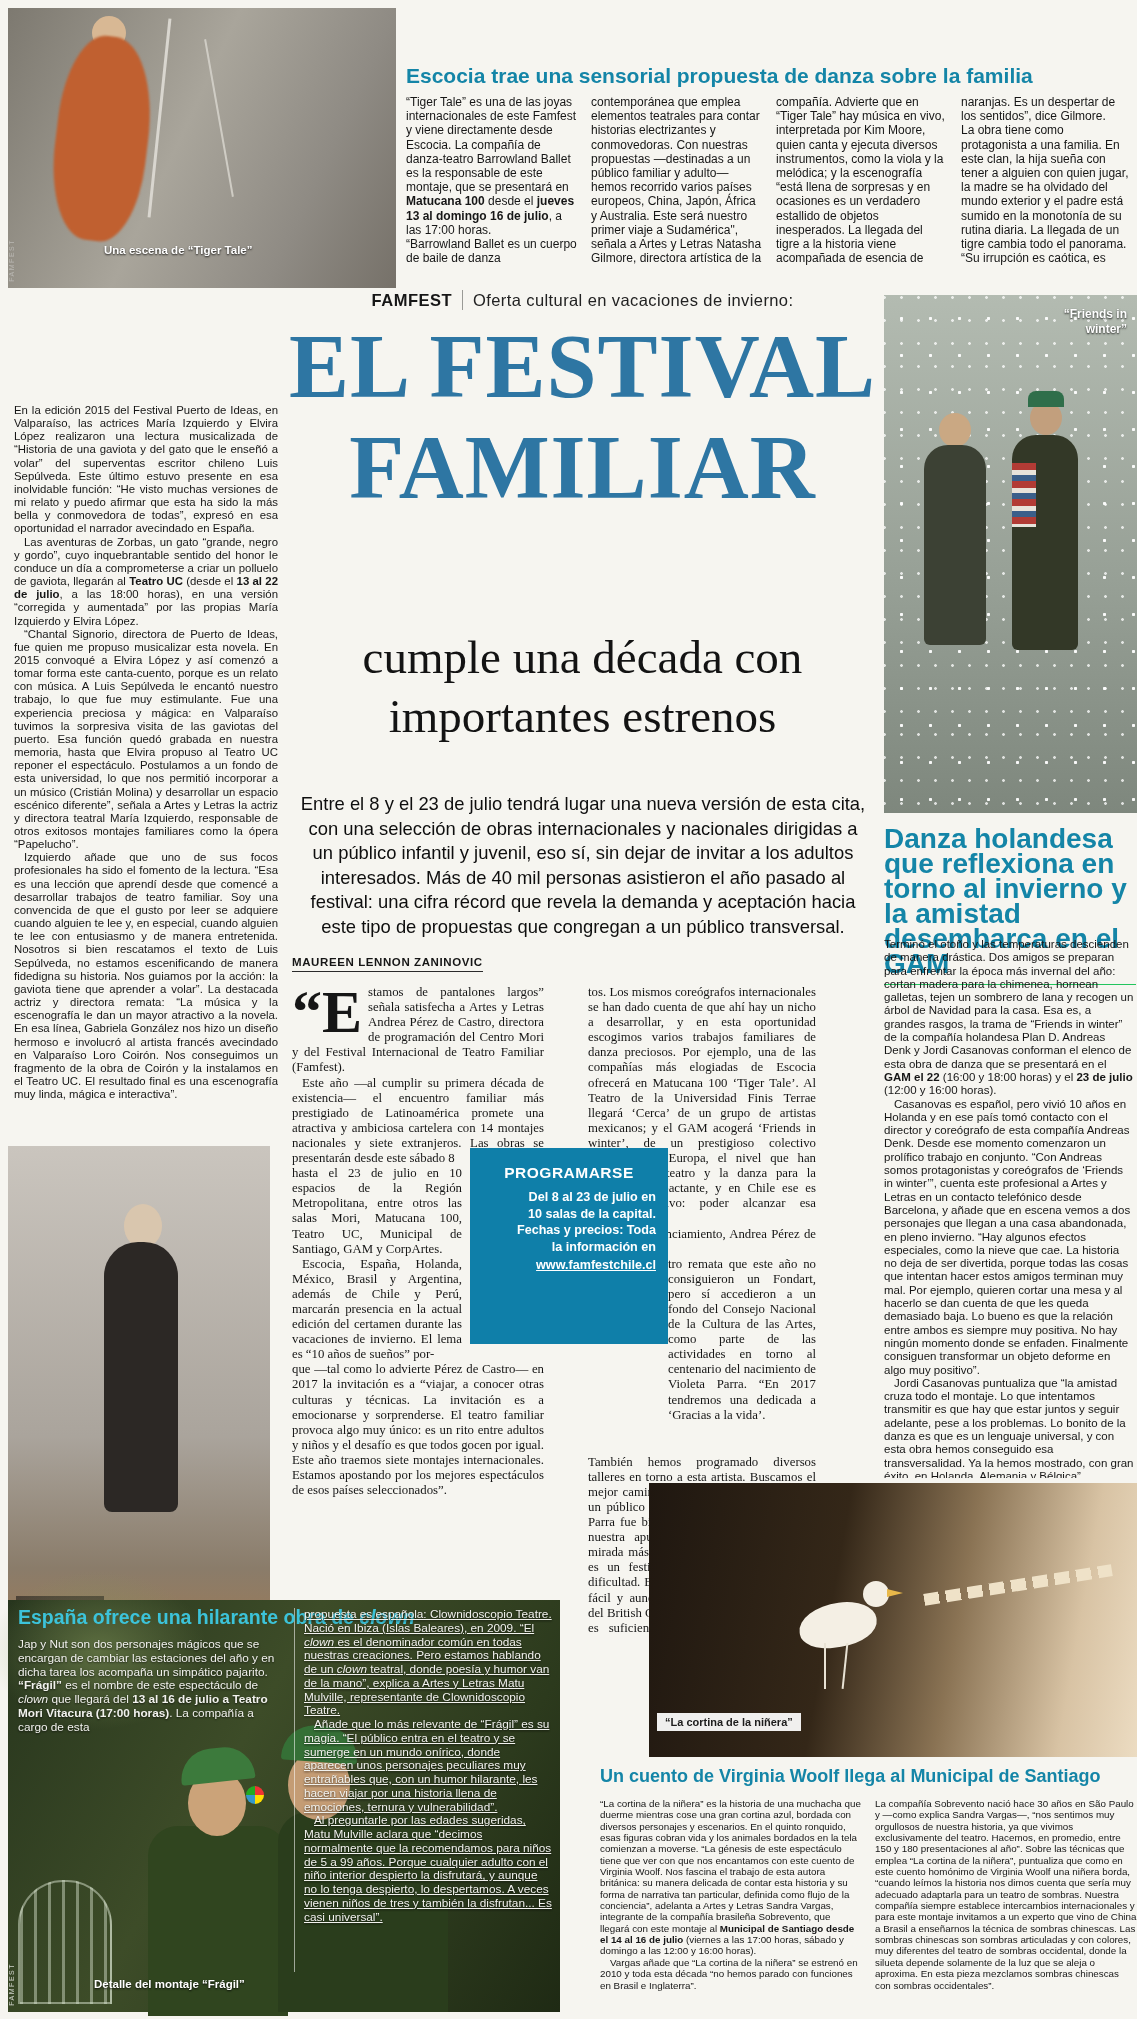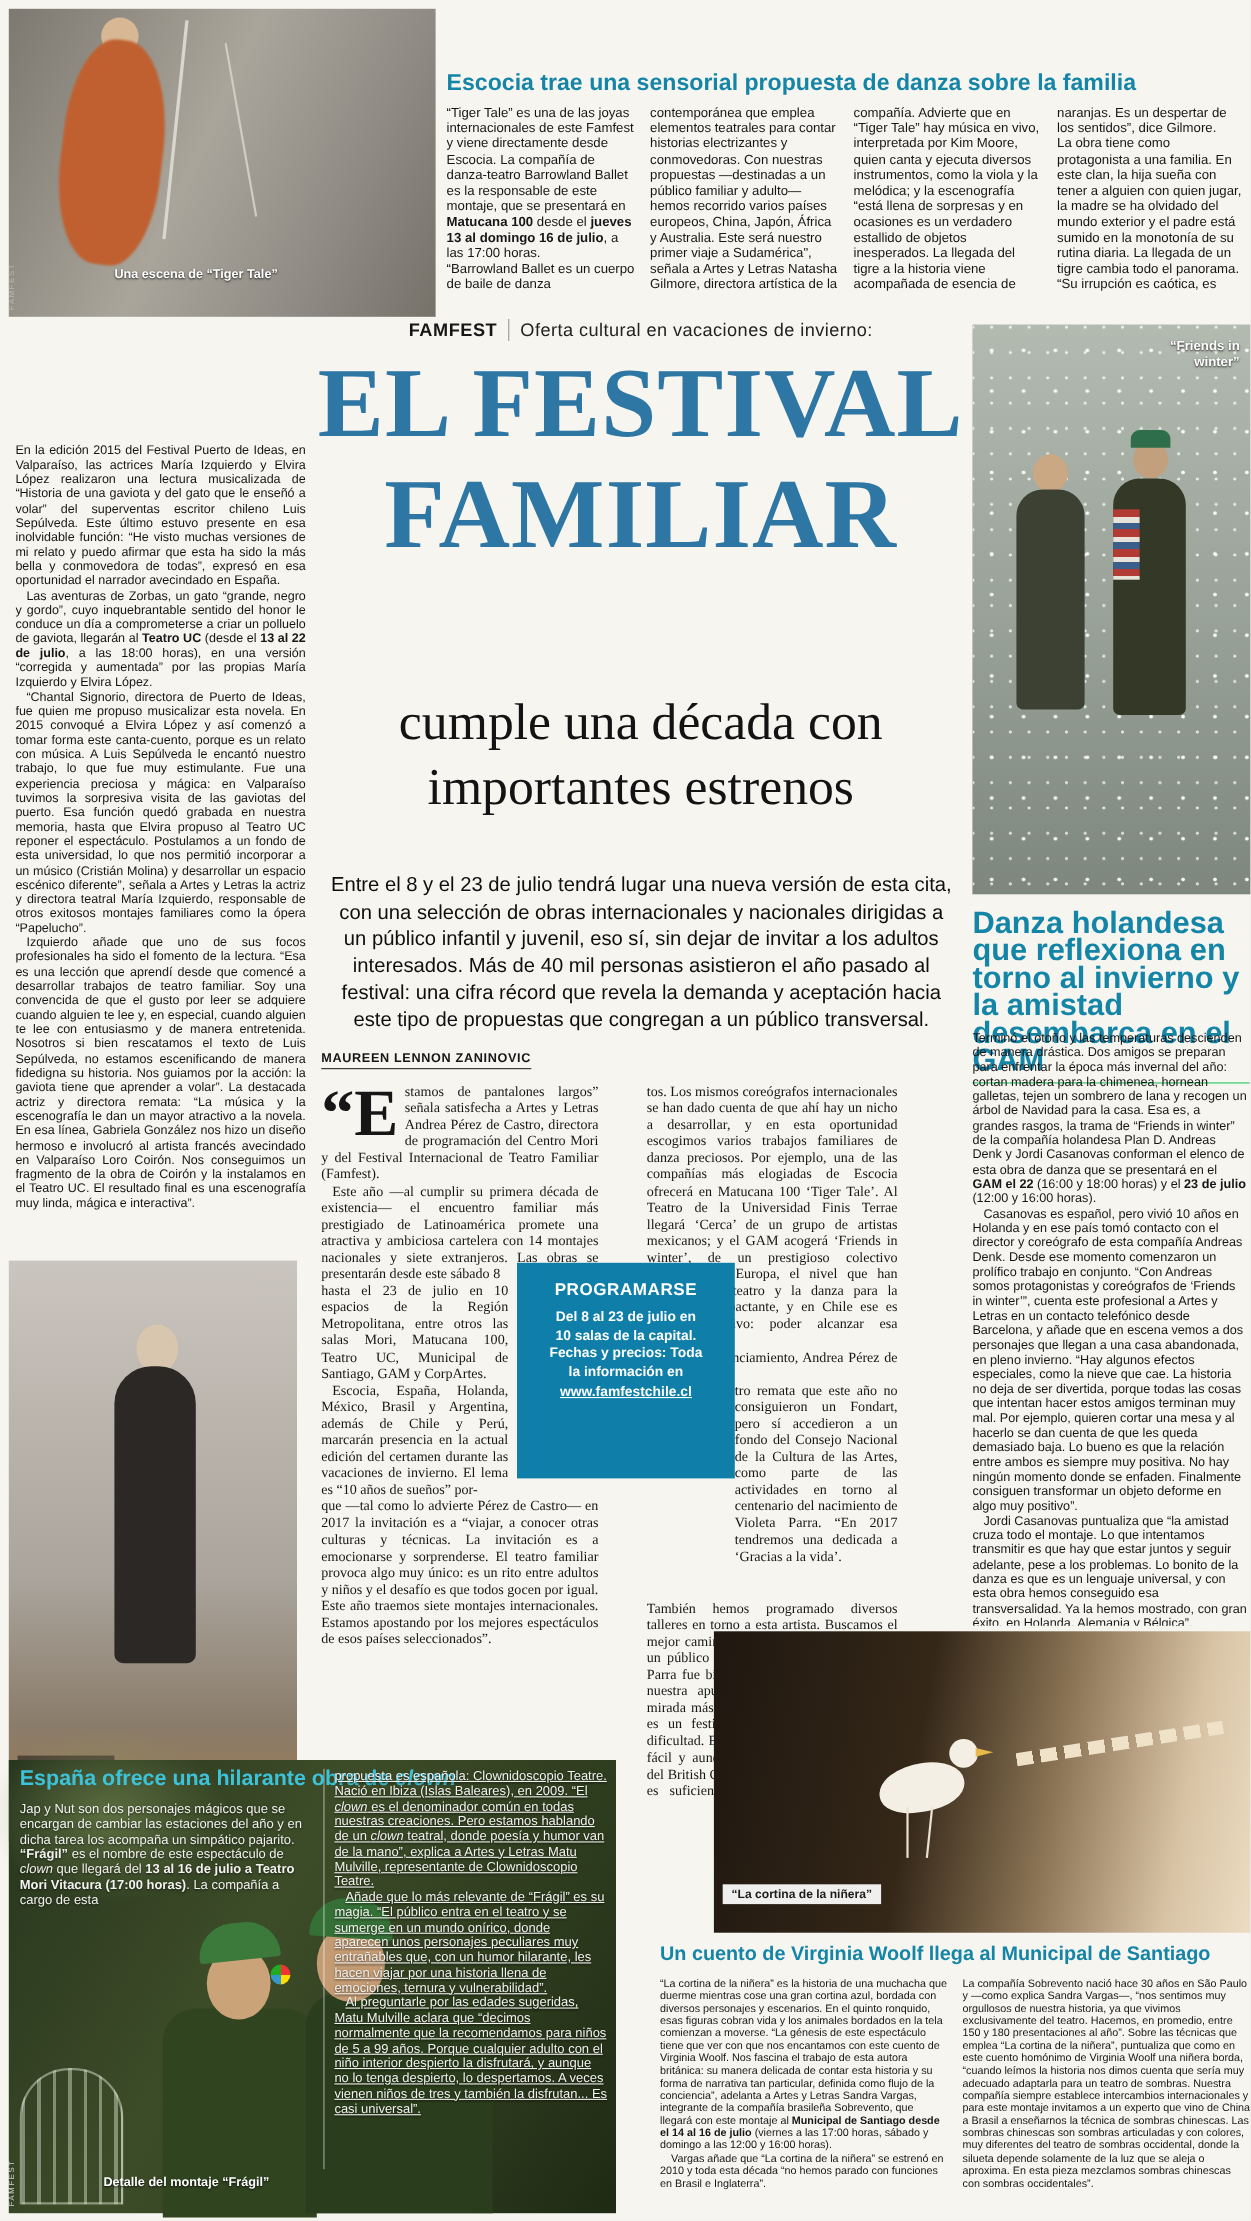--- a/index.html
+++ b/index.html
@@ -44,21 +44,21 @@
   #center-body{left:292px;top:985px;width:586px;height:652px;overflow:hidden;}
   .ser{font-family:"Liberation Serif",serif;font-size:12.8px;line-height:15.1px;text-align:justify;}
   #c-col1{position:absolute;left:0;top:0;width:252px;}
   #c-col2{position:absolute;left:296px;top:0;width:228px;}
   .seg-narrow-r{width:170px;min-height:196px;}
   .seg-narrow-l{margin-left:80px;width:148px;min-height:198px;}
   #promo-box{position:absolute;left:178px;top:163px;width:198px;height:196px;
              background:#0f7fa9;color:#fff;text-align:center;box-sizing:border-box;
              padding:16px 12px 0;z-index:3;}
   #promo-title{font-size:15.5px;font-weight:700;letter-spacing:.5px;margin-bottom:7px;}
-  #promo-lines div{font-size:12.6px;font-weight:700;line-height:16.5px;}
+  #promo-lines div{font-size:12.6px;font-weight:700;line-height:16.5px;text-align:right;}
   #promo-lines div:last-child{margin-top:2px;text-decoration:underline;}
   
   #gam-head{left:884px;top:826px;width:252px;font-size:28px;line-height:25px;
             padding-bottom:8px;border-bottom:1px solid #22c55e;}
   #gam-body{left:884px;top:938px;width:250px;font-size:11.5px;line-height:13.3px;height:540px;overflow:hidden;}
   
   #woolf-head{left:600px;top:1766px;width:537px;font-size:18px;line-height:21px;}
   #woolf-body{left:600px;top:1798px;width:537px;display:flex;gap:13px;
               font-size:9.8px;line-height:11.35px;height:214px;overflow:hidden;}
   #woolf-body > div{width:262px;}

